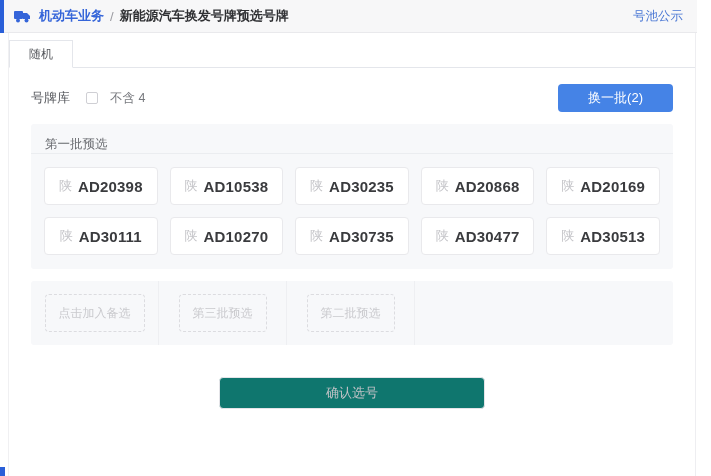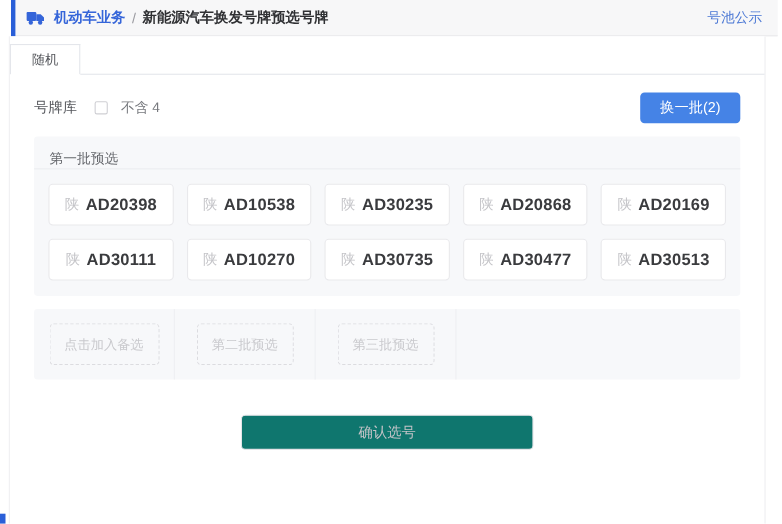--- a/index.html
+++ b/index.html
@@ -6,21 +6,21 @@
   html,body { width:711px; height:476px; }
   body {
     font-family:"Liberation Sans","DejaVu Sans",sans-serif;
     background:#fff; position:relative; overflow:hidden;
     color:#333;
   }
   
   .header {
     position:absolute; left:0; top:0; width:697px; height:33px;
     background:#f7f7f8; border-bottom:1px solid #e9e9ec;
-    display:flex; align-items:center;margin-left:10px;
+    display:flex; align-items:center;
   }
   .header-accent { width:4px; height:33px; background:#2a5fd8; flex:none; }
   .truck-icon { margin:0 8px 0 10px; display:flex; align-items:center; }
   .crumb-section { color:#3565d9; font-weight:bold; font-size:13px; }
   .crumb-sep { color:#9a9aa0; font-size:13px; margin:0 6px; }
   .crumb-title { color:#2f3033; font-weight:bold; font-size:13px; }
   .header-link {
     margin-left:auto; margin-right:14px; color:#4a77d4; font-size:12.5px;
     cursor:pointer; text-decoration:none;
   }
@@ -40,21 +40,21 @@
   
   .pool-row { display:flex; align-items:center; margin:16px 22px 0 22px; height:28px; }
   .pool-label { font-size:13px; color:#55575c; }
   .checkbox-wrap { display:flex; align-items:center; margin-left:16px; cursor:pointer; }
   .checkbox-box {
     width:12px; height:12px; border:1px solid #cfcfd4; border-radius:2px; background:#fff;
   }
   .checkbox-label { font-size:12.5px; color:#77797e; margin-left:12px; }
   .refresh-btn {
     margin-left:auto; background:#4583e6; color:#fff; border:none; border-radius:4px;
-    font-size:13px; padding:0 18px; height:28px; cursor:pointer;
+    font-size:13px; padding:0 30px; height:28px; cursor:pointer;
     font-family:inherit;
   }
   
   .batch-panel { margin:12px 22px 0 22px; background:#f7f8fa; border-radius:3px; }
   .batch-header {
     height:30px; padding:0 14px; display:flex; align-items:flex-end;
     border-bottom:1px solid #ebedf0; font-size:12.5px; color:#66686d;
   }
   .expire { margin-left:auto; display:flex; align-items:center; font-size:12.5px; color:#66686d; }
   .expire-badge {
@@ -176,24 +176,24 @@
       </div>
     </div>
   </div>
 
 
   <div class="backup-panel">
     <div class="backup-cell">
       <button class="backup-slot">点击加入备选</button>
     </div>
     <div class="backup-cell">
-      <button class="backup-slot">第二批预选</button>
+      <button class="backup-slot">第三批预选</button>
     </div>
     <div class="backup-cell">
-      <button class="backup-slot">第三批预选</button>
+      <button class="backup-slot">第二批预选</button>
     </div>
   </div>
 
   <button class="confirm-btn">确认选号</button>
 
 </div>
 
 <div class="bottom-accent"></div>
 
 </body></html>

